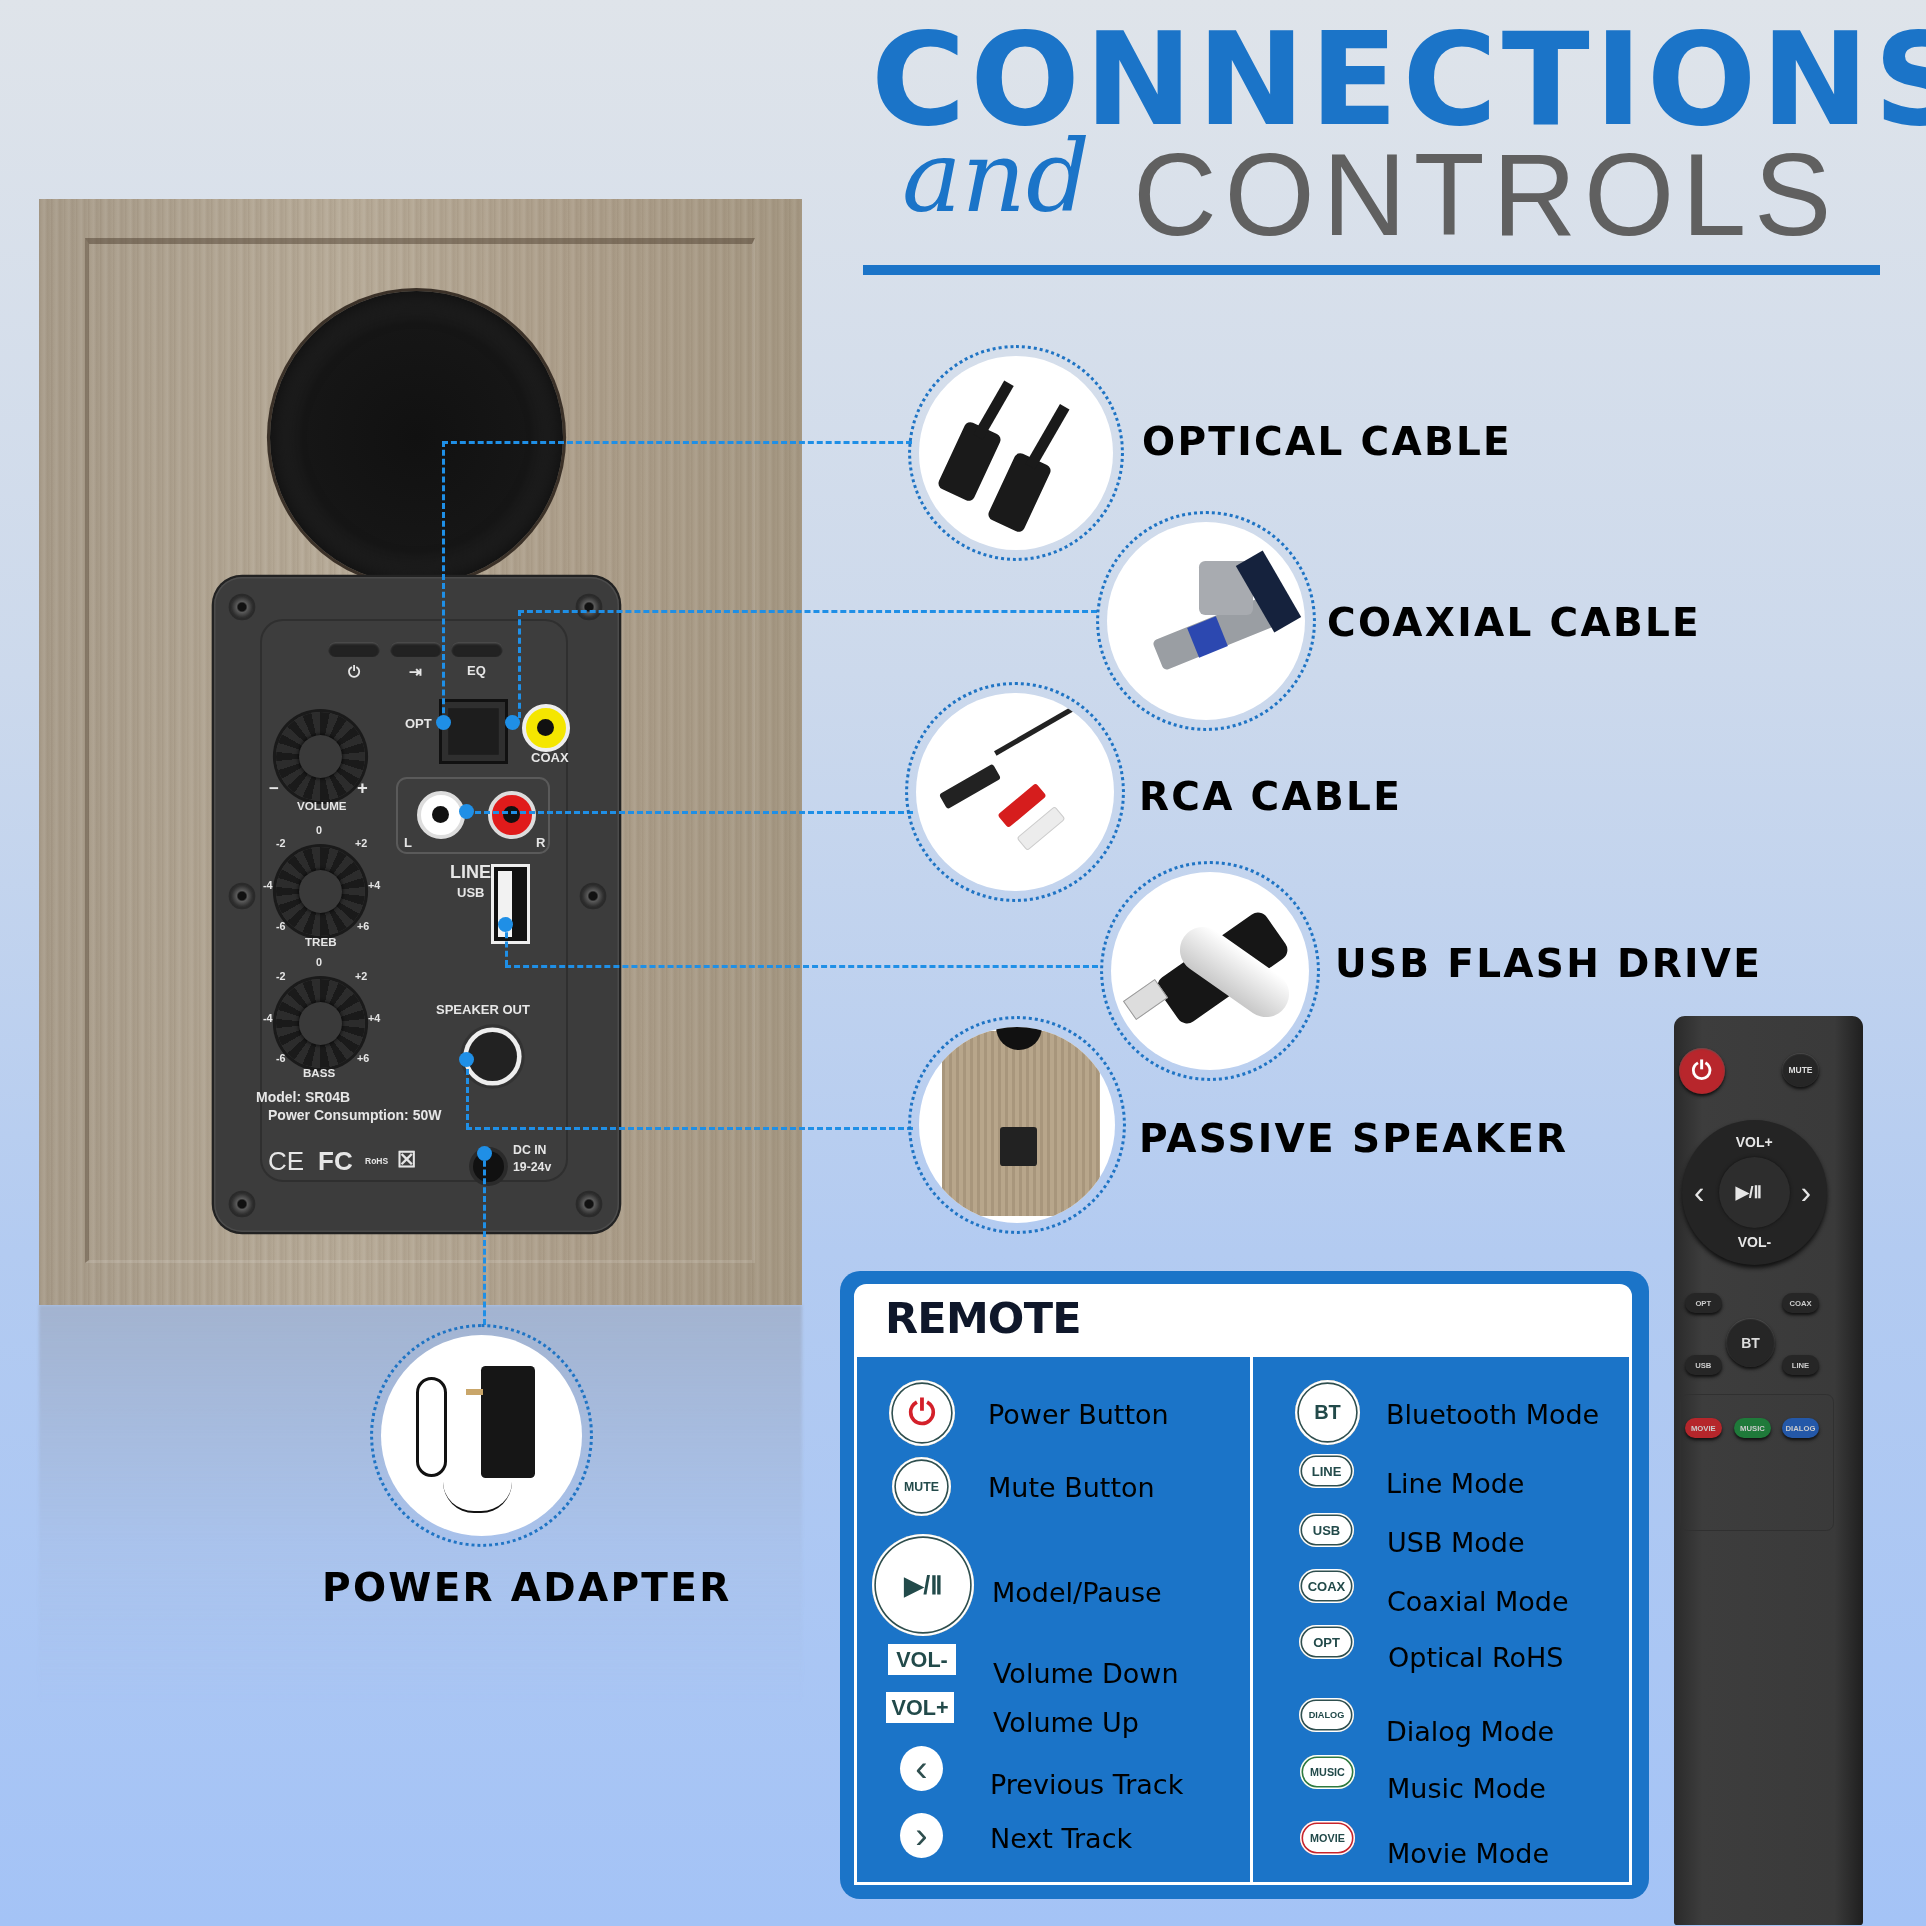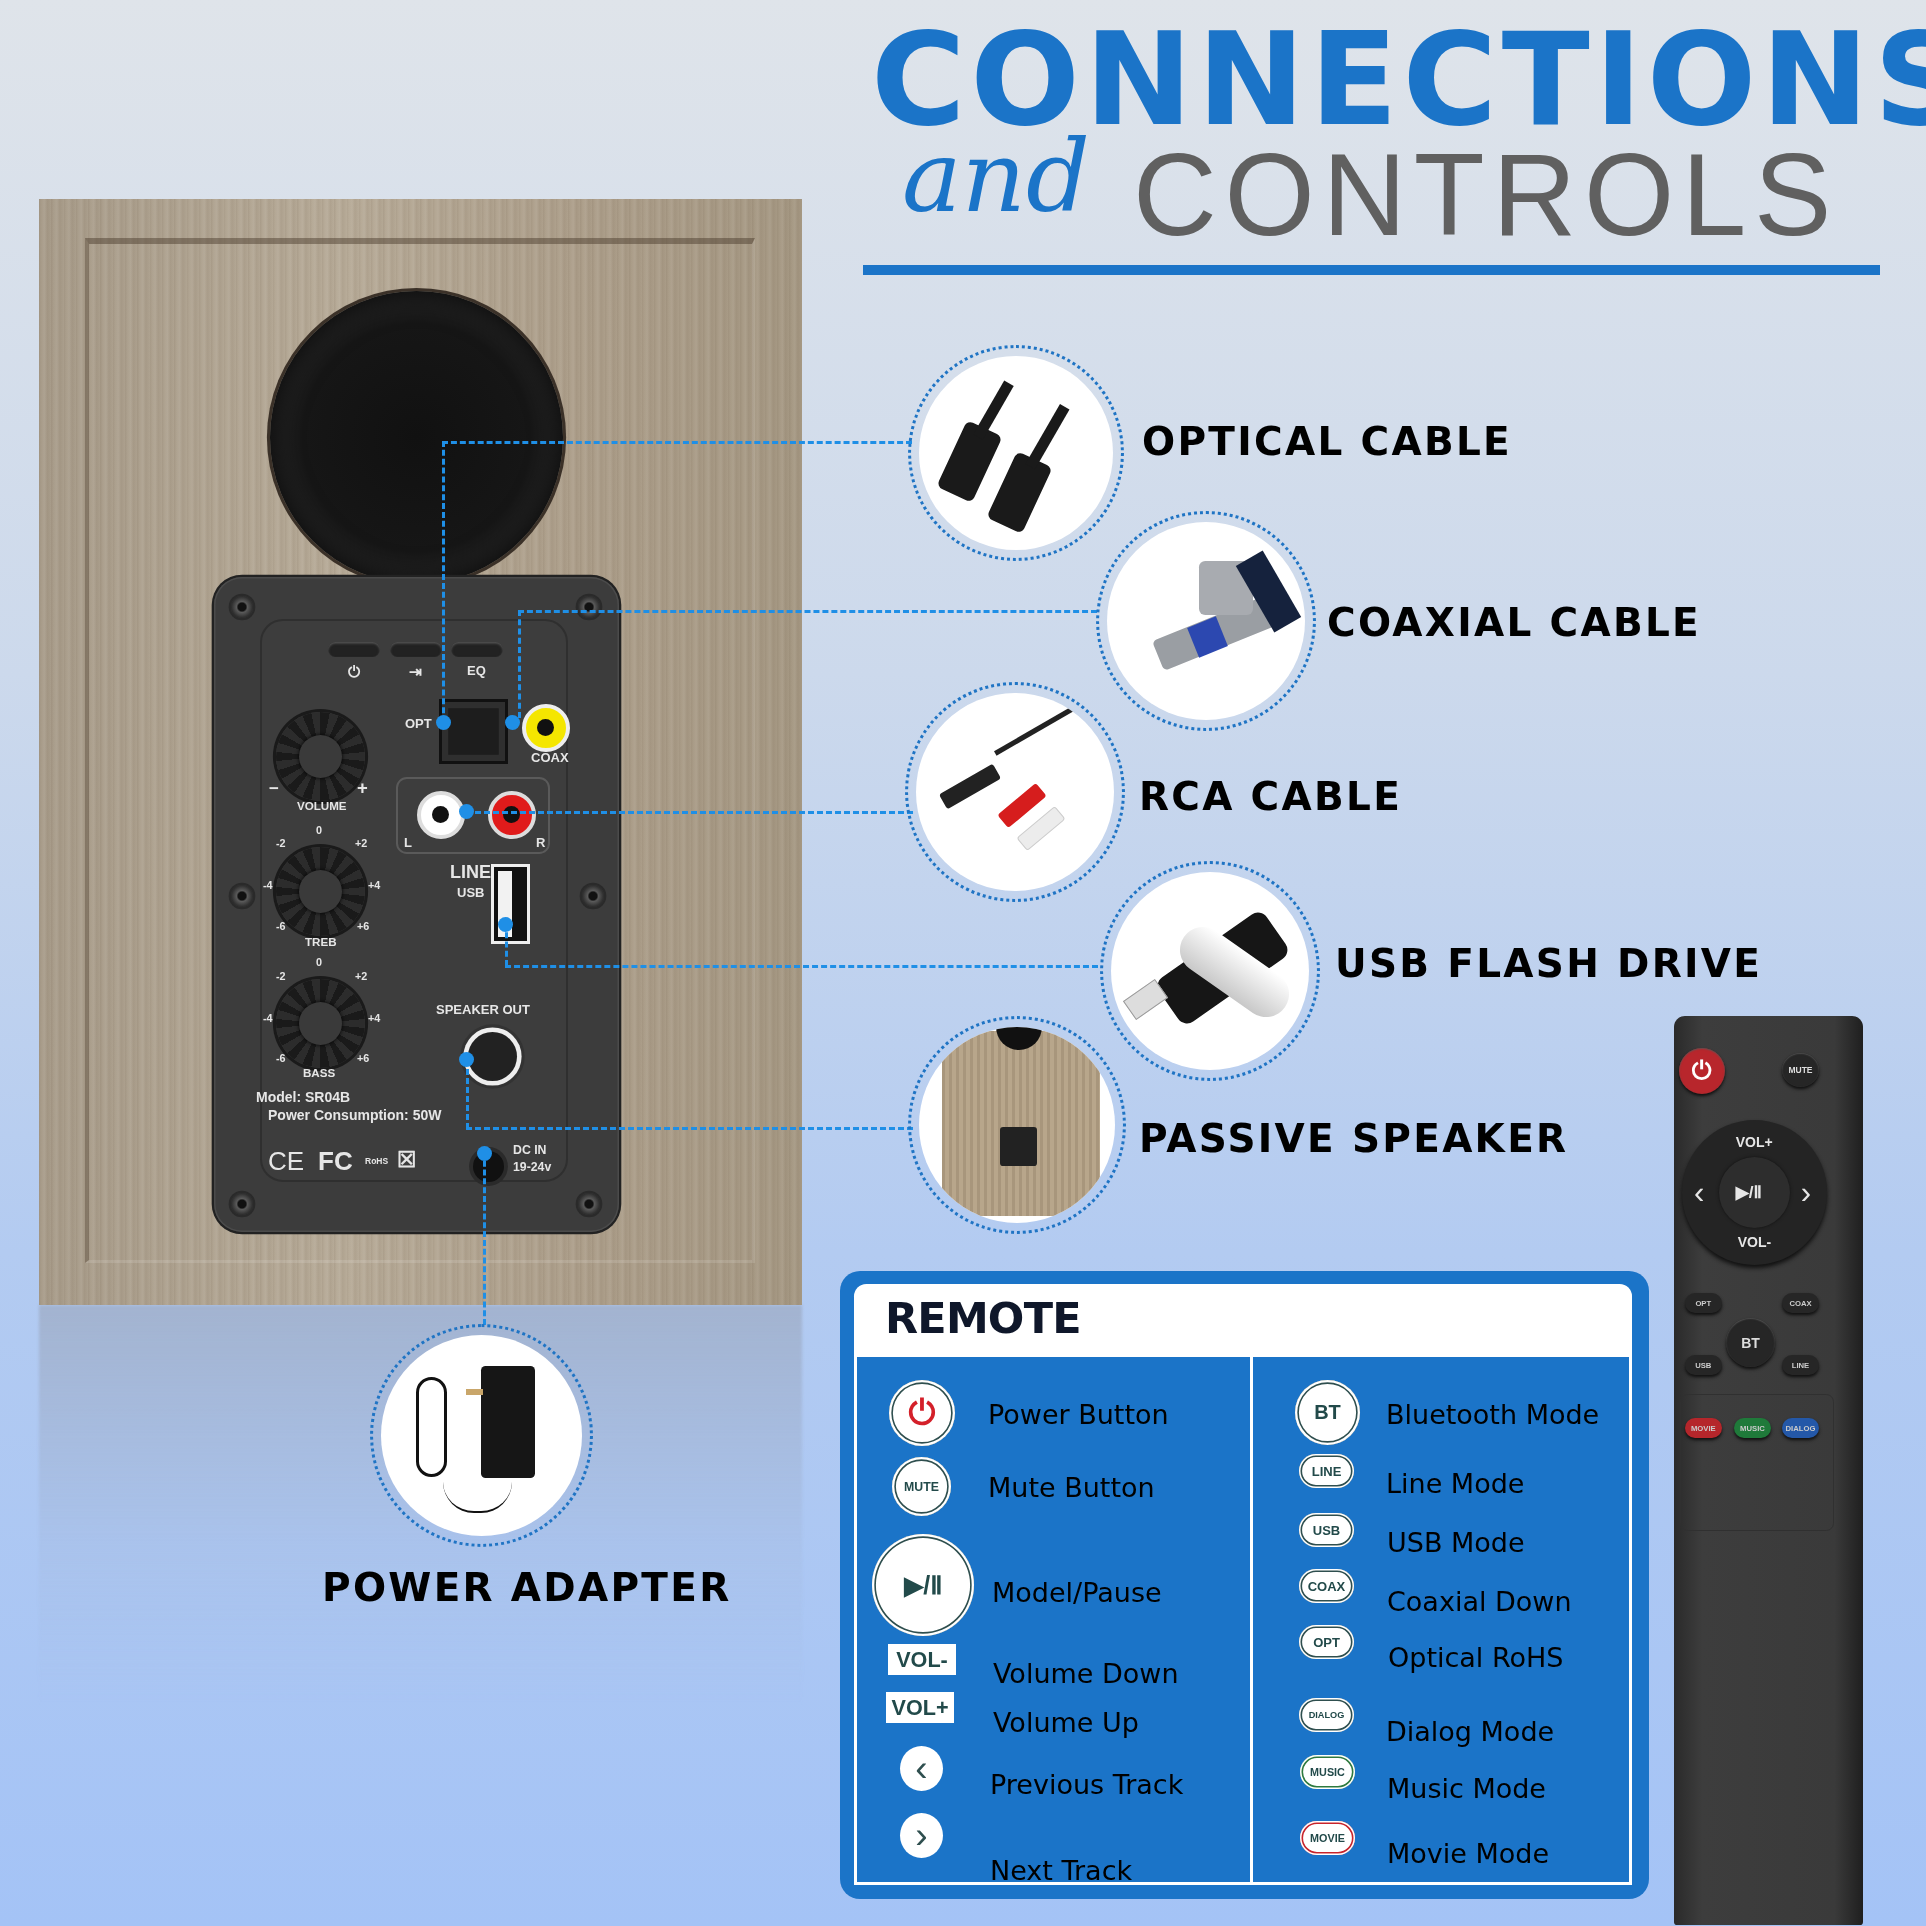--- a/index.html
+++ b/index.html
@@ -345,33 +345,33 @@
     <div class="abs ic-rect" style="left:31px;top:287px">VOL-</div>
     <div class="abs ritem-label" style="left:136px;top:303px">Volume Down</div>
 
     <div class="abs ic-rect" style="left:29px;top:335px">VOL+</div>
     <div class="abs ritem-label" style="left:136px;top:352px">Volume Up</div>
 
     <div class="abs ic-circle" style="left:43px;top:389px;width:43px;height:45px;font-size:37px;box-shadow:none;color:#2f4f4f;font-weight:normal">‹</div>
     <div class="abs ritem-label" style="left:133px;top:414px">Previous Track</div>
 
     <div class="abs ic-circle" style="left:43px;top:456px;width:43px;height:45px;font-size:37px;box-shadow:none;color:#2f4f4f;font-weight:normal">›</div>
-    <div class="abs ritem-label" style="left:133px;top:500px">Next Track</div>
+    <div class="abs ritem-label" style="left:133px;top:468px">Next Track</div>
 
     <div class="abs ic-circle" style="left:438px;top:23px;width:65px;height:65px;font-size:20px">BT</div>
     <div class="abs ritem-label" style="left:529px;top:44px">Bluetooth Mode</div>
 
     <div class="abs ic-pill" style="left:442px;top:97px">LINE</div>
     <div class="abs ritem-label" style="left:529px;top:113px">Line Mode</div>
 
     <div class="abs ic-pill" style="left:442px;top:156px">USB</div>
     <div class="abs ritem-label" style="left:530px;top:172px">USB Mode</div>
 
     <div class="abs ic-pill" style="left:442px;top:212px">COAX</div>
-    <div class="abs ritem-label" style="left:530px;top:231px">Coaxial Down</div>
+    <div class="abs ritem-label" style="left:530px;top:231px">Coaxial Mode</div>
 
     <div class="abs ic-pill" style="left:442px;top:268px">OPT</div>
     <div class="abs ritem-label" style="left:531px;top:287px">Optical RoHS</div>
 
     <div class="abs ic-pill" style="left:442px;top:341px;font-size:9.2px">DIALOG</div>
     <div class="abs ritem-label" style="left:529px;top:361px">Dialog Mode</div>
 
     <div class="abs ic-pill" style="left:443px;top:398px;font-size:10.8px;box-shadow:inset 0 0 0 1.5px #fff, inset 0 0 0 3.1px #2f7a3f">MUSIC</div>
     <div class="abs ritem-label" style="left:530px;top:418px">Music Mode</div>
 

